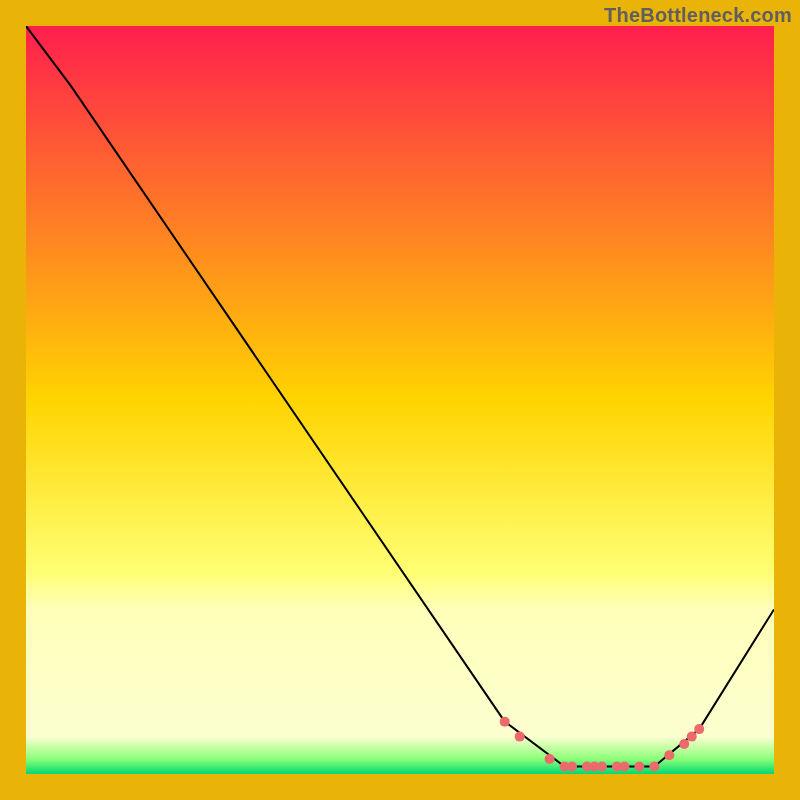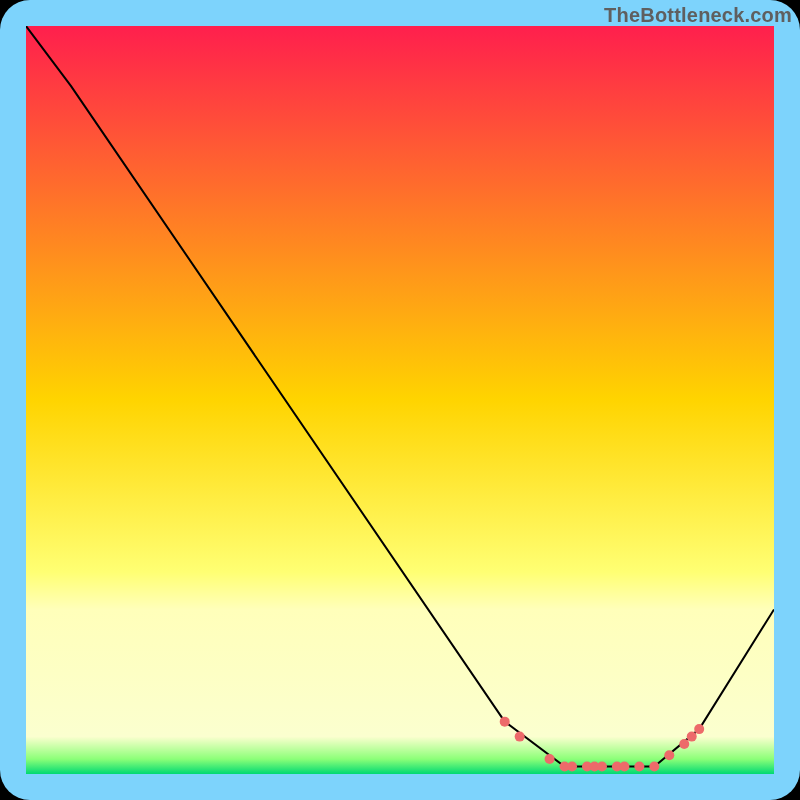--- a/index.html
+++ b/index.html
@@ -7,22 +7,21 @@
     padding: 0;
     width: 800px;
     height: 800px;
     background: #000000;
     overflow: hidden;
   }
   .outer {
     position: relative;
     width: 800px;
     height: 800px;
-    background: #7dd3fc;
-    border-radius: 30px;
+    background: #eab308;
   }
   .plot {
     position: absolute;
     left: 26px;
     top: 26px;
     width: 748px;
     height: 748px;
   }
   .attribution {
     position: absolute;

